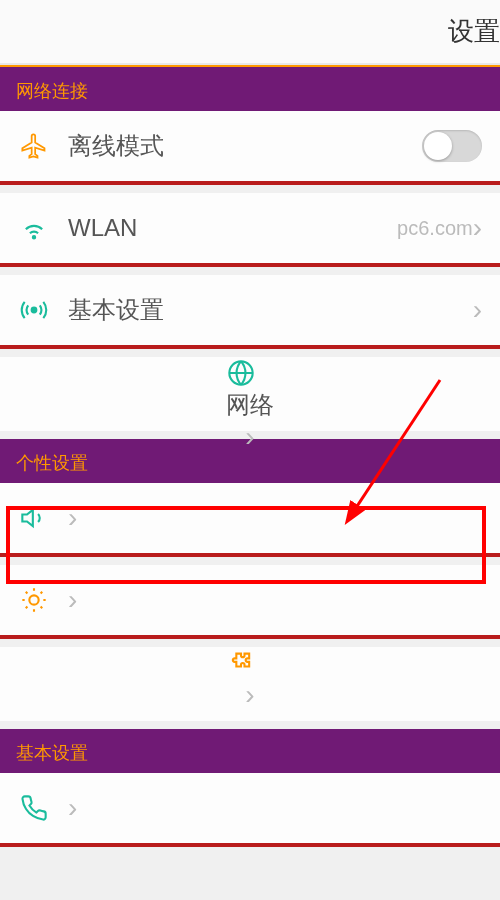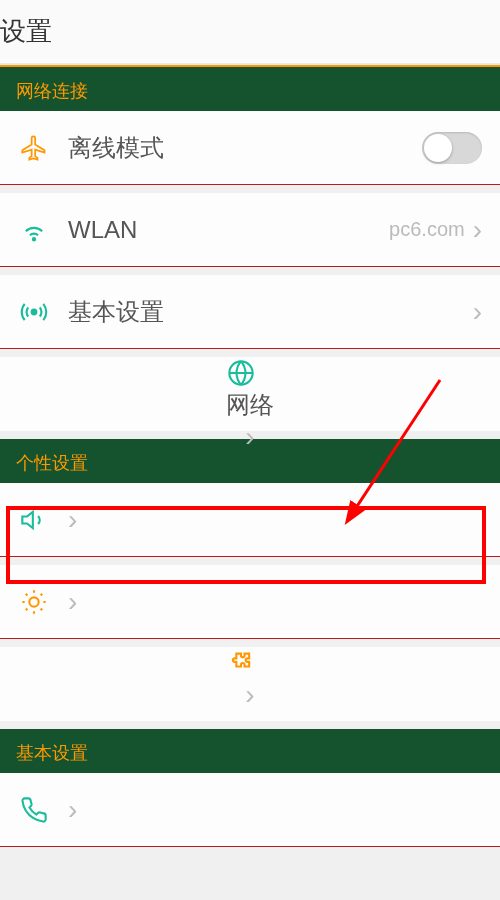--- a/index.html
+++ b/index.html
@@ -13,49 +13,49 @@
       width: 500px;
       height: 900px;
       overflow: hidden;
       position: relative;
     }
     .header {
       height: 65px;
       background: #fafafa;
       display: flex;
       align-items: center;
-      justify-content: flex-start;
+      justify-content: flex-end;
       border-bottom: 2px solid #e8e8e8;
     }
     .header-title {
       font-size: 26px;
       color: #333;
       font-weight: 400;
     }
     .orange-line {
       height: 2px;
       background: #ff9800;
       width: 100%;
     }
     .section-header {
       padding: 12px 16px 8px 16px;
       font-size: 18px;
       color: #ff9800;
-      background: #14532d;
+      background: #701a75;
     }
     .settings-list {
       background: #fff;
     }
     .settings-item {
       display: flex;
       align-items: center;
       padding: 0 18px;
       height: 74px;
       background: #fdfdfd;
-      border-bottom: 1px solid #b91c1c;
+      border-bottom: 4px solid #b91c1c;
       position: relative;
     }
     .settings-item.last {
       border-bottom: none;
       margin-bottom: 8px;
       flex-direction: column;
     }
     .item-gap {
       height: 8px;
       background: #f0f0f0;
@@ -70,21 +70,20 @@
       flex-shrink: 0;
     }
     .item-label {
       font-size: 24px;
       color: #555;
       flex: 1;
     }
     .item-value {
       font-size: 20px;
       color: #bbb;
-      margin-right: 8px;
     }
     .chevron {
       color: #bbb;
       font-size: 28px;
       font-weight: 300;
     }
     .toggle {
       width: 60px;
       height: 32px;
       background: #d8d8d8;

